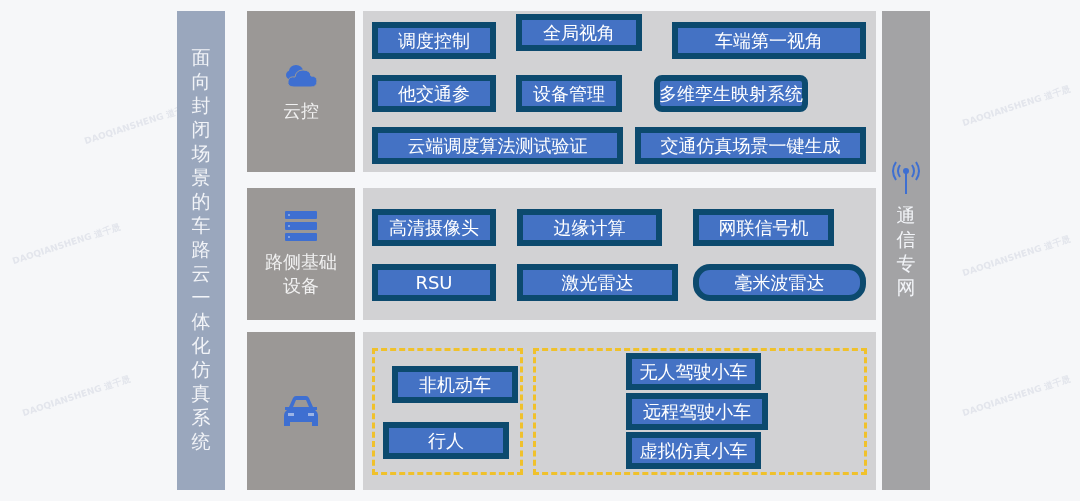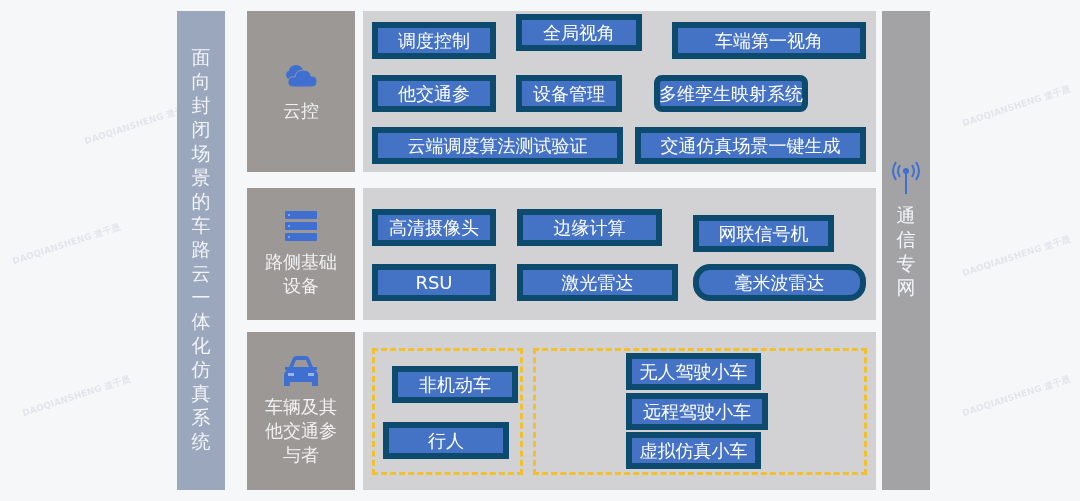--- a/index.html
+++ b/index.html
@@ -86,37 +86,32 @@
     <circle cx="5" cy="27" r="1" fill="#9bb4e6"></circle>
   </svg>
   <div class="label-text" style="margin-top:8px;">
     <div>路侧基础</div>
     <div>设备</div>
   </div>
 </div>
 <div class="abs panel" style="top:188px;height:132px;"></div>
 <div class="box" style="left:372px;top:209px;width:124px;height:37px;">高清摄像头</div>
 <div class="box" style="left:517px;top:209px;width:145px;height:37px;">边缘计算</div>
-<div class="box" style="left:693px;top:215px;width:141px;height:37px;">网联信号机</div>
+<div class="box" style="left:693px;top:209px;width:141px;height:37px;">网联信号机</div>
 <div class="box" style="left:372px;top:264px;width:124px;height:37px;">RSU</div>
 <div class="box" style="left:517px;top:264px;width:161px;height:37px;">激光雷达</div>
 <div class="box" style="left:693px;top:264px;width:173px;height:37px;border-radius:17px;">毫米波雷达</div>
 
 <div class="abs label-col" style="top:332px;height:158px;">
   <svg width="40" height="32" viewBox="0 0 40 32">
     <path d="M8 12 L12 3 Q13 1 15 1 L25 1 Q27 1 28 3 L32 12 L36 12 L36 15 L34 15 Q37 17 37 21 L37 31 L31 31 L31 27 L9 27 L9 31 L3 31 L3 21 Q3 17 6 15 L4 15 L4 12 Z" fill="#3e6fd1"></path>
     <path d="M12 12 L15 5 L25 5 L28 12 Z" fill="#9b9896"></path>
     <rect x="7" y="18" width="6" height="3" fill="#9bb4e6"></rect>
     <rect x="27" y="18" width="6" height="3" fill="#9bb4e6"></rect>
   </svg>
-  <div class="label-text" style="margin-top:8px;">
-    <div>车辆及其</div>
-    <div>他交通参</div>
-    <div>与者</div>
-  </div>
 </div>
 <div class="abs panel" style="top:332px;height:158px;"></div>
 <div class="dash" style="left:372px;top:348px;width:151px;height:127px;"></div>
 <div class="dash" style="left:533px;top:348px;width:334px;height:127px;"></div>
 <div class="box" style="left:383px;top:366px;width:126px;height:37px;margin-left:9px;">非机动车</div>
 <div class="box" style="left:383px;top:422px;width:126px;height:37px;">行人</div>
 <div class="box" style="left:626px;top:353px;width:135px;height:37px;">无人驾驶小车</div>
 <div class="box" style="left:626px;top:393px;width:142px;height:37px;">远程驾驶小车</div>
 <div class="box" style="left:626px;top:432px;width:135px;height:37px;">虚拟仿真小车</div>
 

